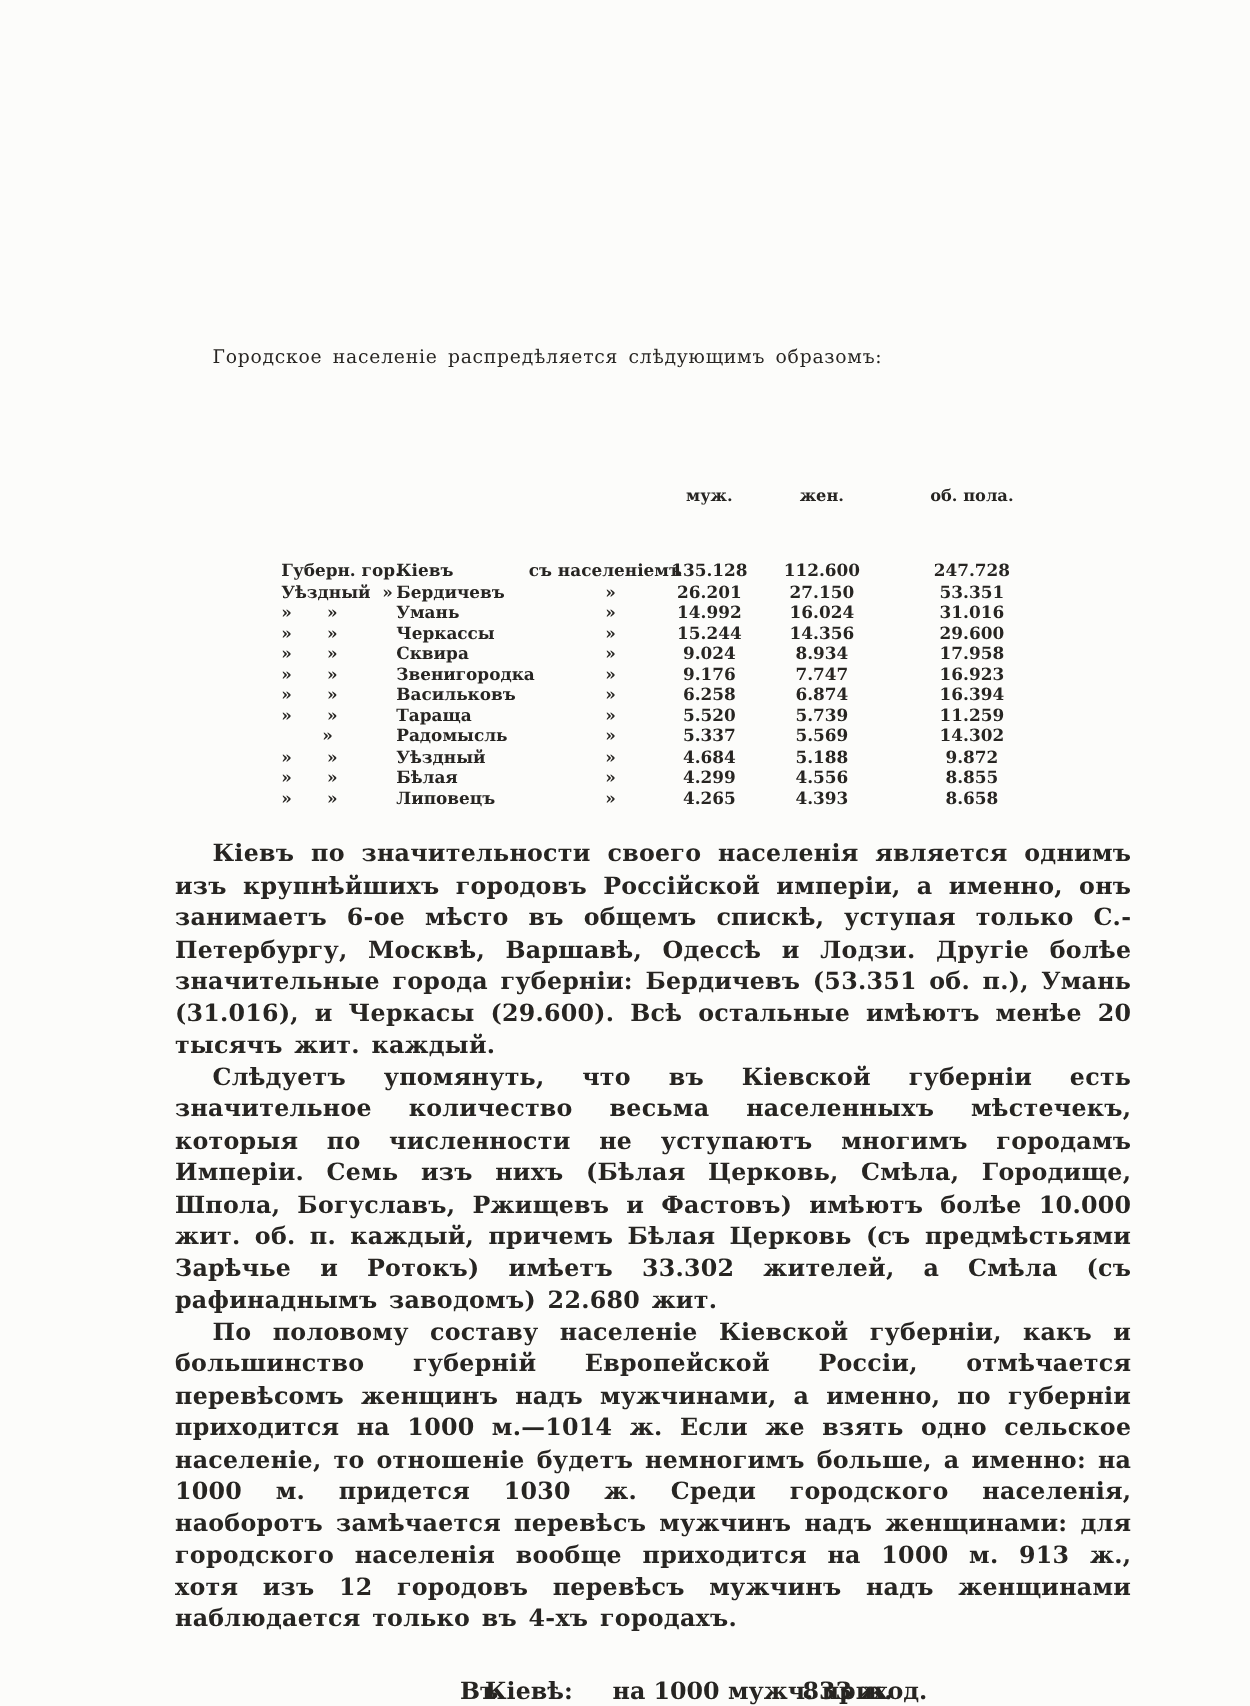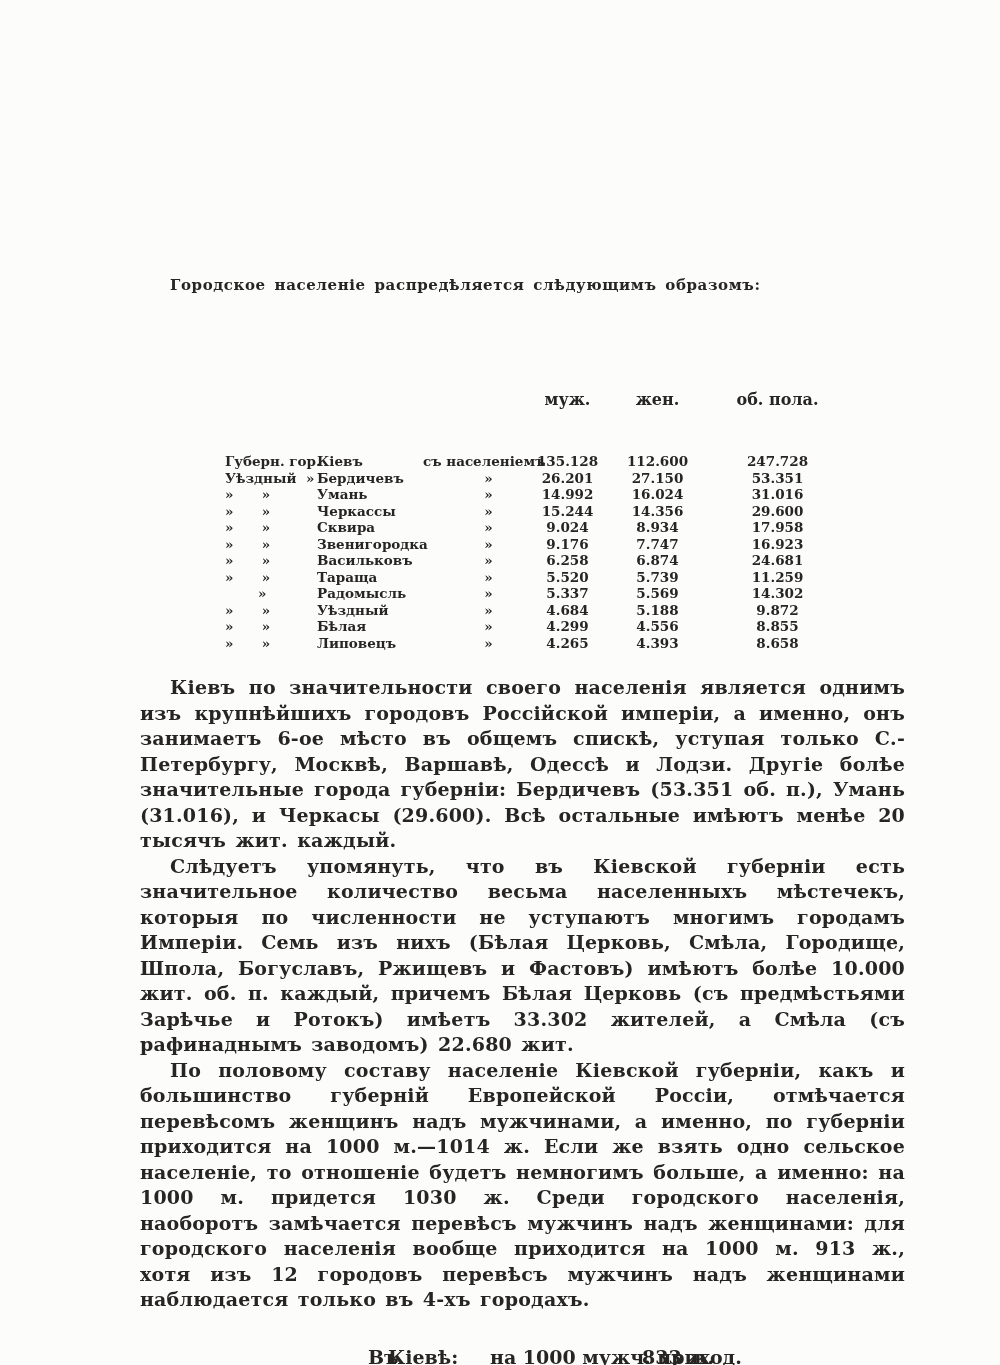--- a/index.html
+++ b/index.html
@@ -13,33 +13,33 @@
   }
   .page {
     width: 1000px; height: 1365px;
     padding: 276px 95px 0 140px;
     position: relative;
   }
   
   .intro {
     margin-left: 30px;
     font-size: 15px;
-    font-weight: 700;
+    font-weight: 400;
     letter-spacing: 0.6px;
     word-spacing: 3px;
   }
   
   .main-table {
     margin-top: 56px;
     margin-left: 85px;
     font-size: 13.5px;
     font-weight: 700;
   }
   .thead, .trow { display: flex; align-items: baseline; }
-  .thead { margin-bottom: 4px; font-size: 16px; }
+  .thead { margin-bottom: 4px; font-size: 13px; }
   .trow { height: 16.5px; }
   .c { display: inline-block; white-space: nowrap; }
   .c1 { width: 92px; text-align: left; }
   .c2 { width: 100px; text-align: left; }
   .c3 { width: 118px; text-align: center; padding-left: 6px; }
   .n  { text-align: center; }
   .n1 { width: 65px; }
   .n2 { width: 115px; }
   .n3 { width: 125px; margin-top: 40px; }
   .h  { text-align: center; font-weight: 700; }
@@ -148,21 +148,21 @@
           <span class="c n n2">7.747</span>
           <span class="c n n3">16.923</span>
         </div>
 
         <div class="trow">
           <span class="c c1">»&nbsp;&nbsp;&nbsp;&nbsp;&nbsp;&nbsp;»</span>
           <span class="c c2">Васильковъ</span>
           <span class="c c3">&nbsp;&nbsp;&nbsp;&nbsp;»</span>
           <span class="c n n1">6.258</span>
           <span class="c n n2">6.874</span>
-          <span class="c n n3">24.681</span>
+          <span class="c n n3">16.394</span>
         </div>
 
         <div class="trow">
           <span class="c c1">»&nbsp;&nbsp;&nbsp;&nbsp;&nbsp;&nbsp;»</span>
           <span class="c c2">Тараща</span>
           <span class="c c3">&nbsp;&nbsp;&nbsp;&nbsp;»</span>
           <span class="c n n1">5.520</span>
           <span class="c n n2">5.739</span>
           <span class="c n n3">11.259</span>
         </div>

